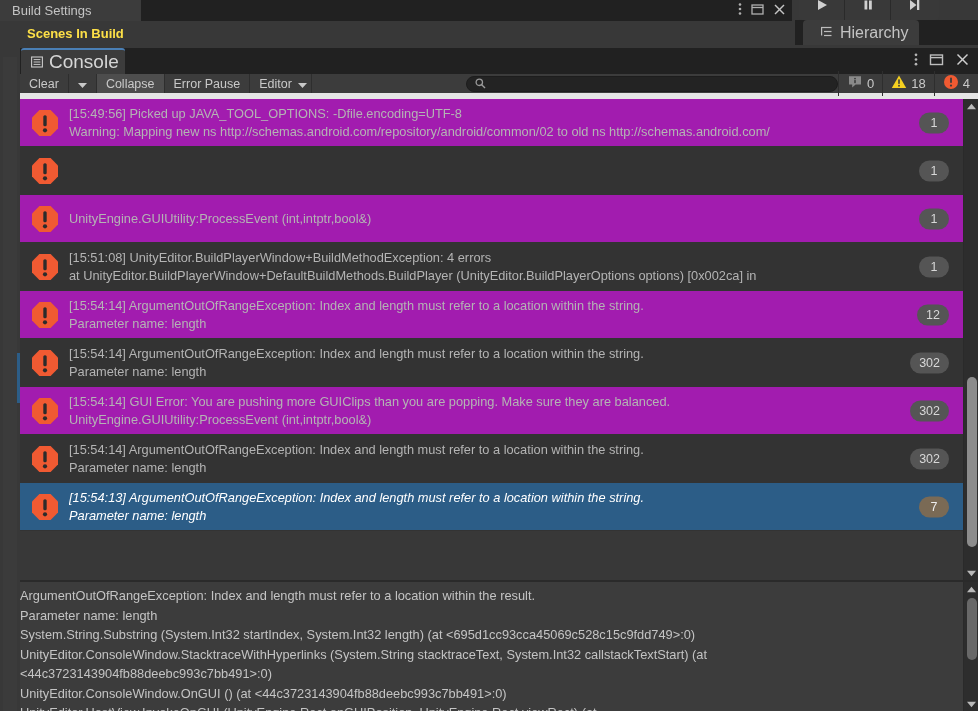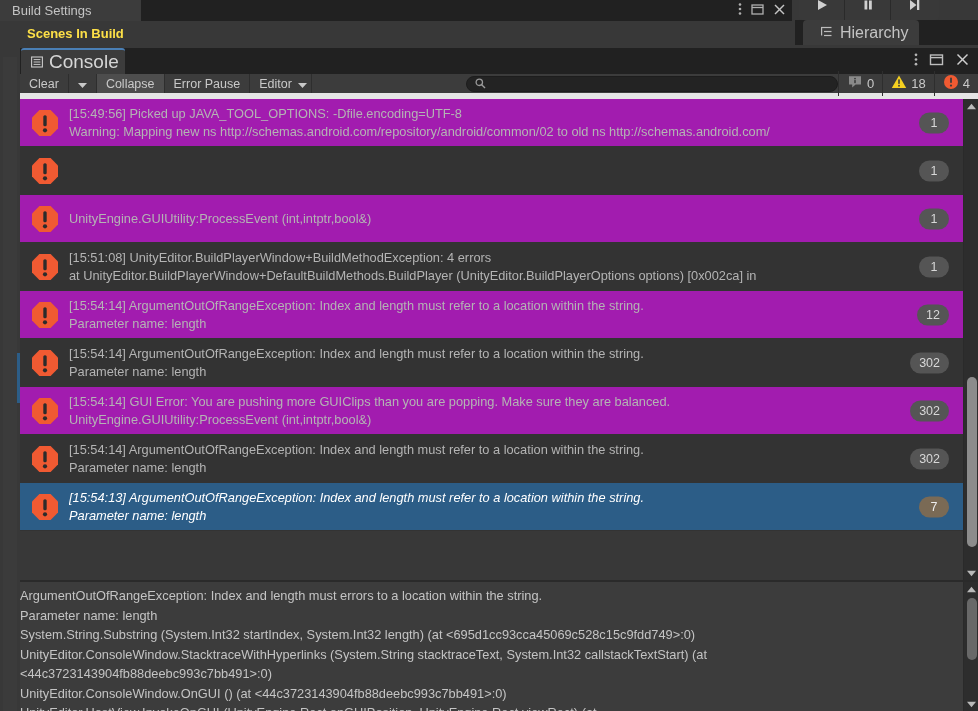--- a/index.html
+++ b/index.html
@@ -554,21 +554,21 @@
         <svg width="9" height="7" viewBox="0 0 9 7">
             <polygon points="0,0.8 9,0.8 4.5,6.2" fill="#b9b9b9"></polygon>
           </svg>
       </div>
     </div>
 
     <div id="splitter"></div>
 
     <div id="detail-pane">
       <div id="detail-text">
-          <div class="detail-line">ArgumentOutOfRangeException: Index and length must errors to a location within the string.</div>
+          <div class="detail-line">ArgumentOutOfRangeException: Index and length must refer to a location within the result.</div>
           <div class="detail-line">Parameter name: length</div>
           <div class="detail-line">System.String.Substring (System.Int32 startIndex, System.Int32 length) (at &lt;695d1cc93cca45069c528c15c9fdd749&gt;:0)</div>
           <div class="detail-line">UnityEditor.ConsoleWindow.StacktraceWithHyperlinks (System.String stacktraceText, System.Int32 callstackTextStart) (at</div>
           <div class="detail-line">&lt;44c3723143904fb88deebc993c7bb491&gt;:0)</div>
           <div class="detail-line">UnityEditor.ConsoleWindow.OnGUI () (at &lt;44c3723143904fb88deebc993c7bb491&gt;:0)</div>
           <div class="detail-line">UnityEditor.HostView.InvokeOnGUI (UnityEngine.Rect onGUIPosition, UnityEngine.Rect viewRect) (at</div>
         </div>
     </div>
     <div id="detail-scrollbar">
       <div class="sb-arrow up">

